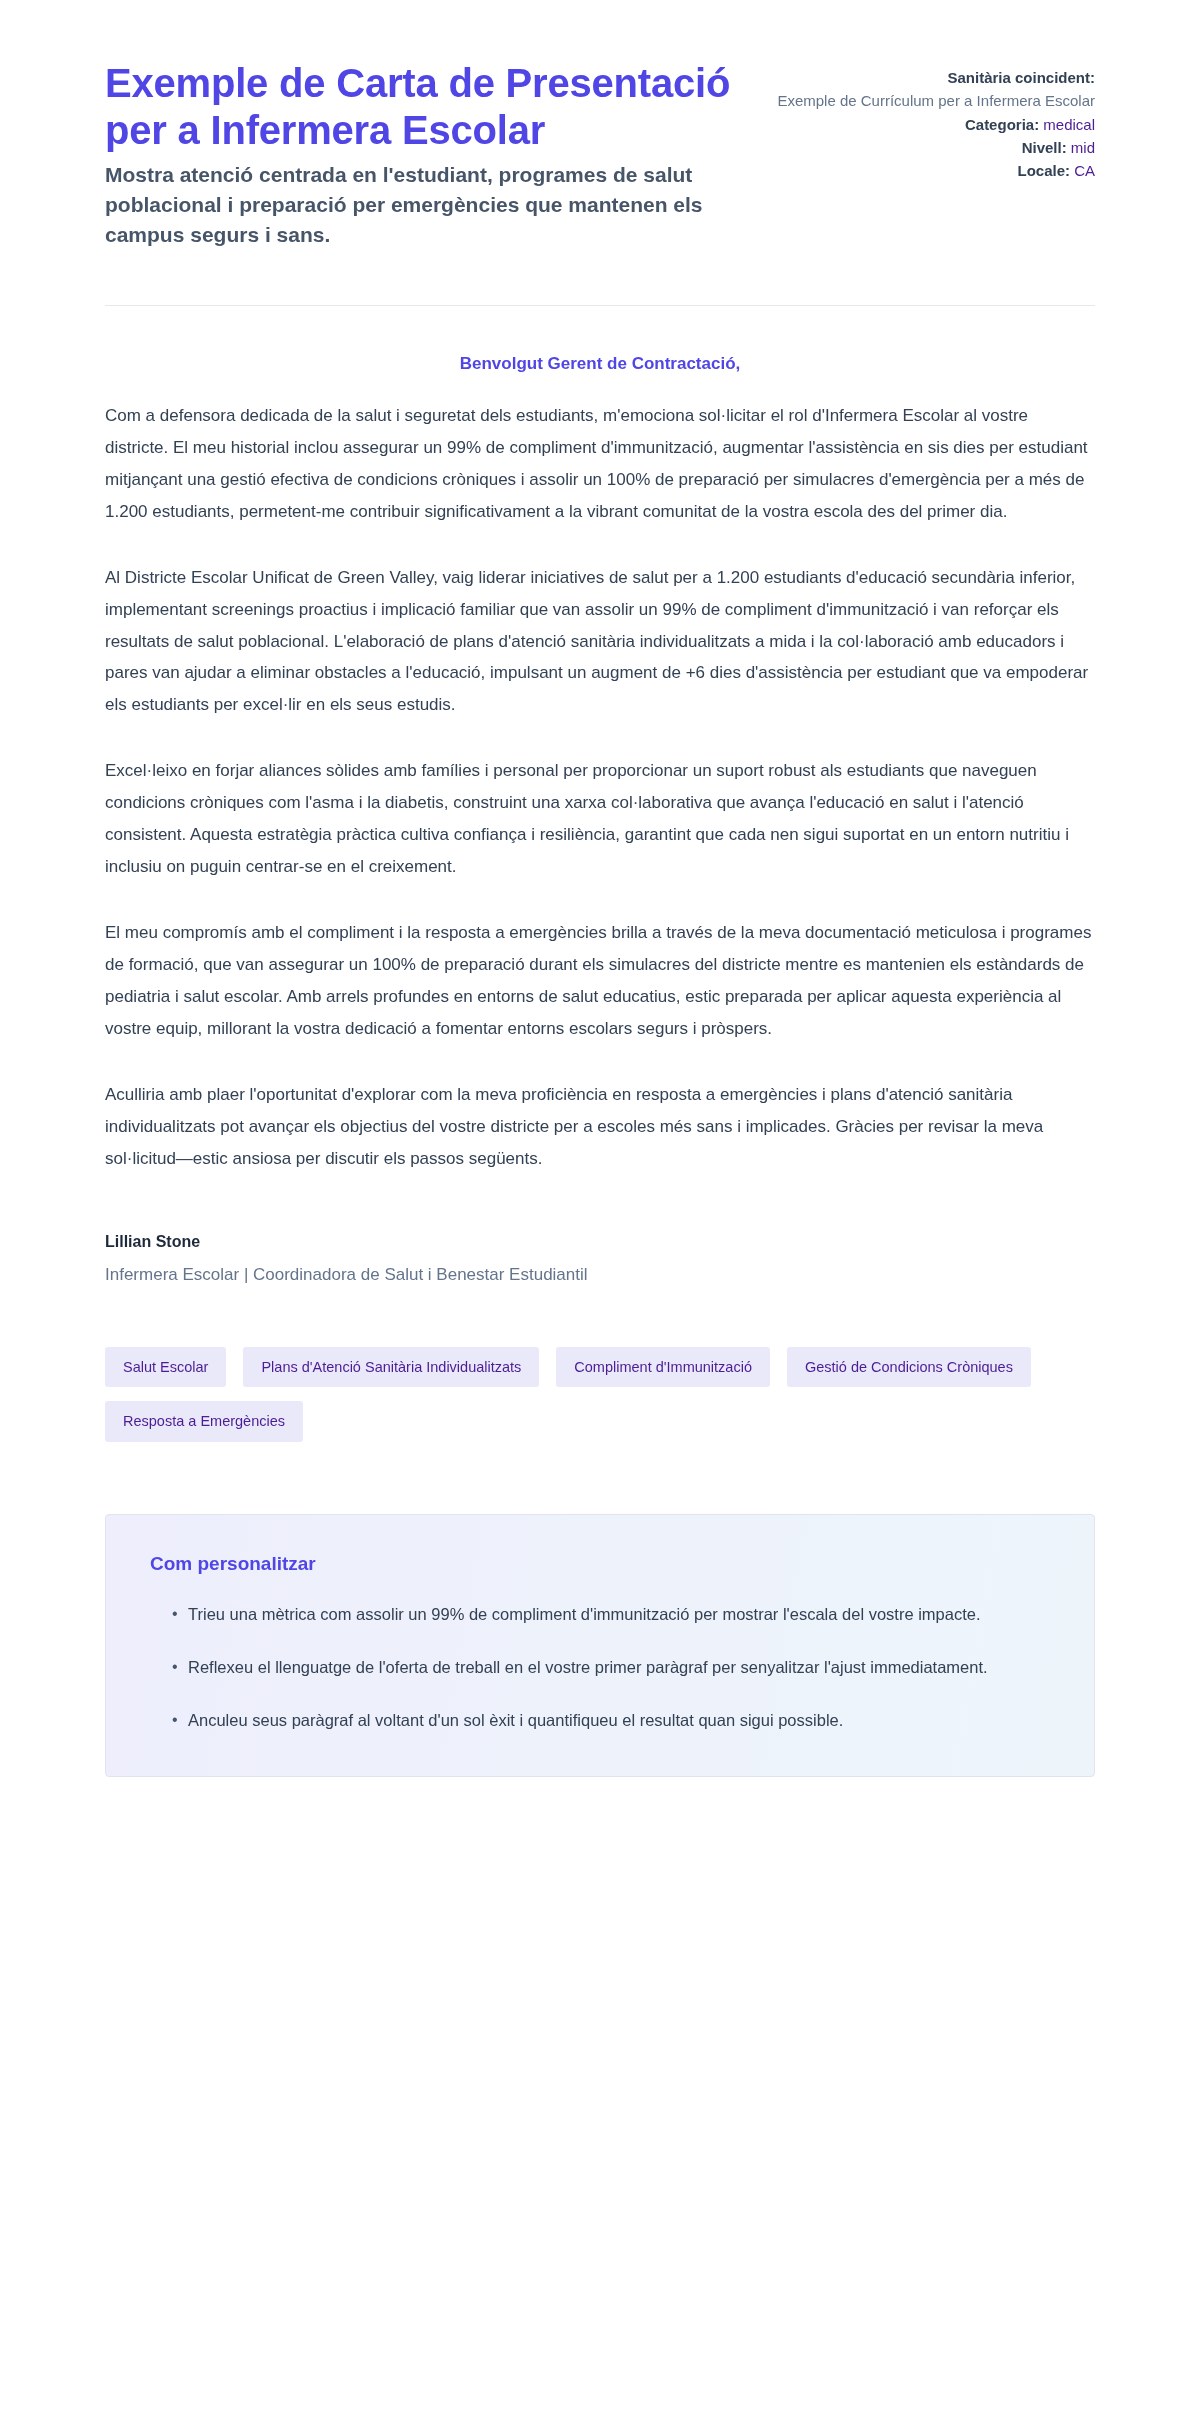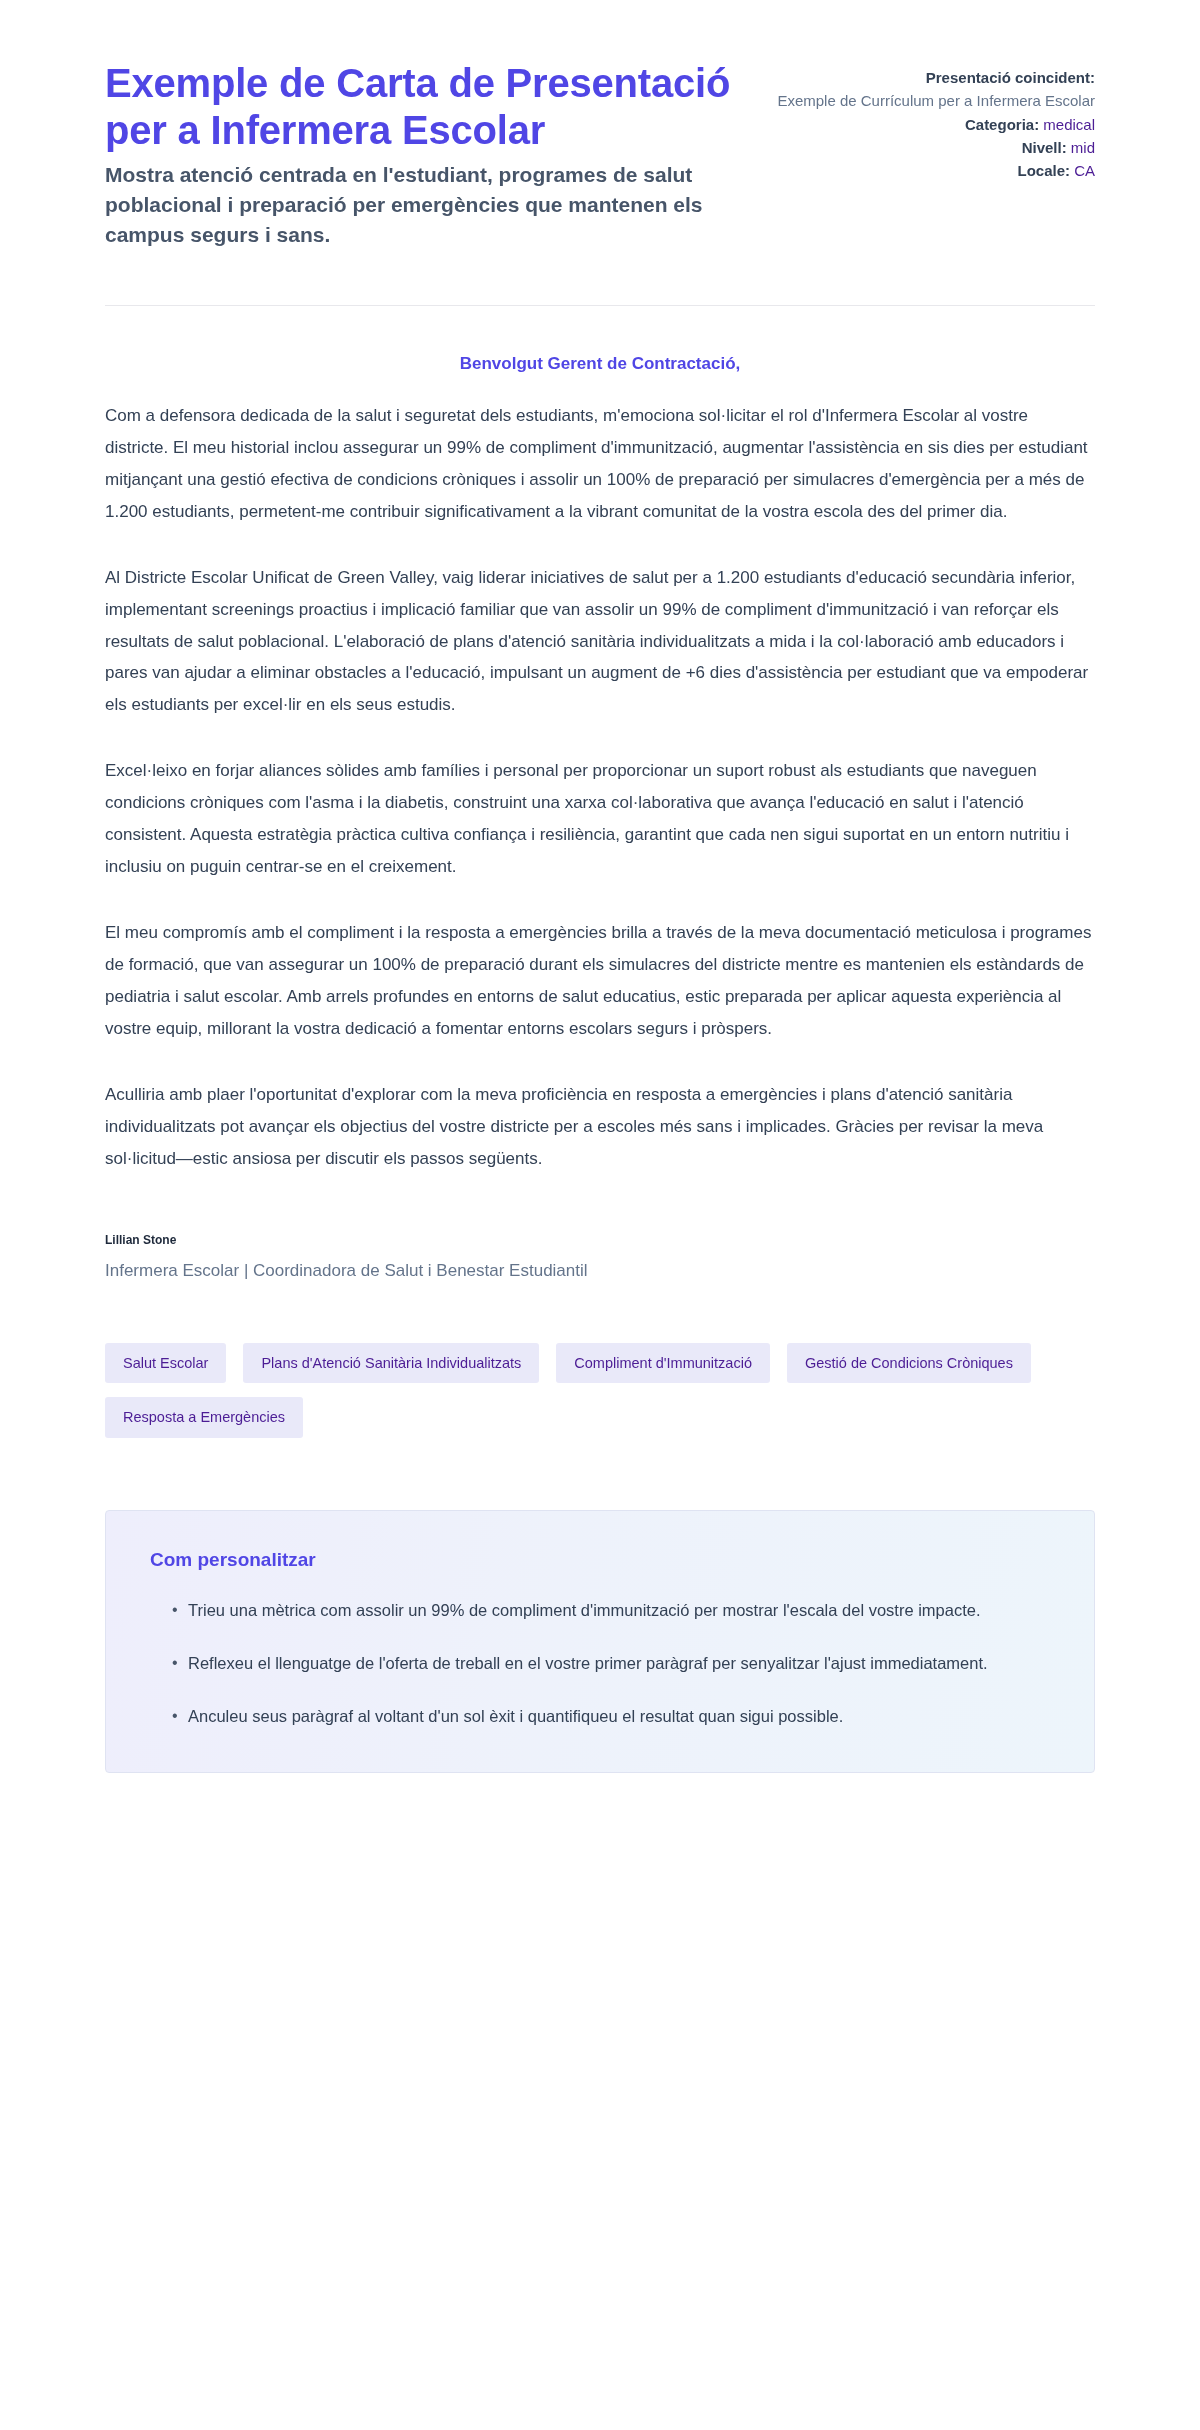--- a/index.html
+++ b/index.html
@@ -94,21 +94,21 @@
     max-width: 1000px;
   }
   .body-p:last-of-type { margin-bottom: 0; }
 
   
   .signature {
     margin-top: 58px;
   }
   .sign-name {
     margin: 0;
-    font-size: 12px;
+    font-size: 16px;
     font-weight: 700;
     color: #1e293b;
   }
   .sign-role {
     margin: 14px 0 0 0;
     font-size: 17px;
     color: #64748b;
   }
 
   
@@ -176,21 +176,21 @@
 
   <div class="header">
 
     <div class="header-left">
       <h1 class="doc-title">Exemple de Carta de Presentació per a Infermera Escolar</h1>
       <p class="doc-subtitle">Mostra atenció centrada en l'estudiant, programes de salut poblacional i preparació per emergències que mantenen els campus segurs i sans.</p>
     </div>
 
     <div class="meta">
       <div class="meta-row">
-        <span class="meta-label">Presentació coincident:</span>
+        <span class="meta-label">Sanitària coincident:</span>
         <span class="meta-resume-name">Exemple de Currículum per a Infermera Escolar</span>
       </div>
       <div class="meta-row">
         <span class="meta-label">Categoria:</span>
         <span class="meta-value">medical</span>
       </div>
       <div class="meta-row">
         <span class="meta-label">Nivell:</span>
         <span class="meta-value">mid</span>
       </div>

